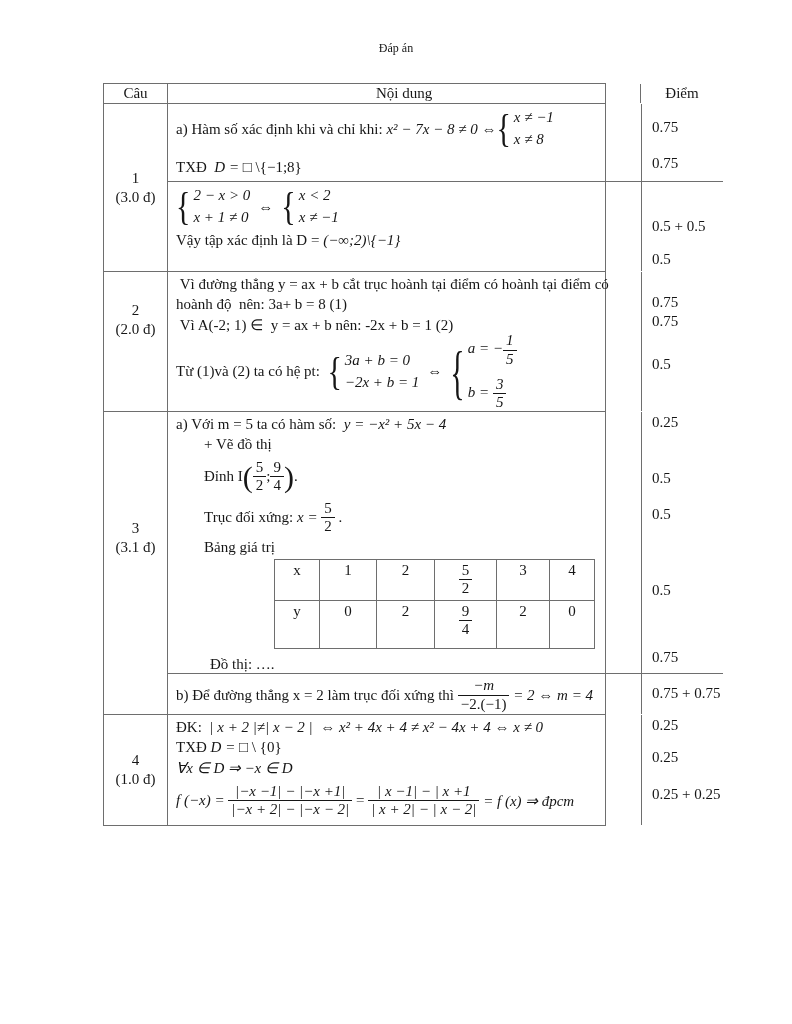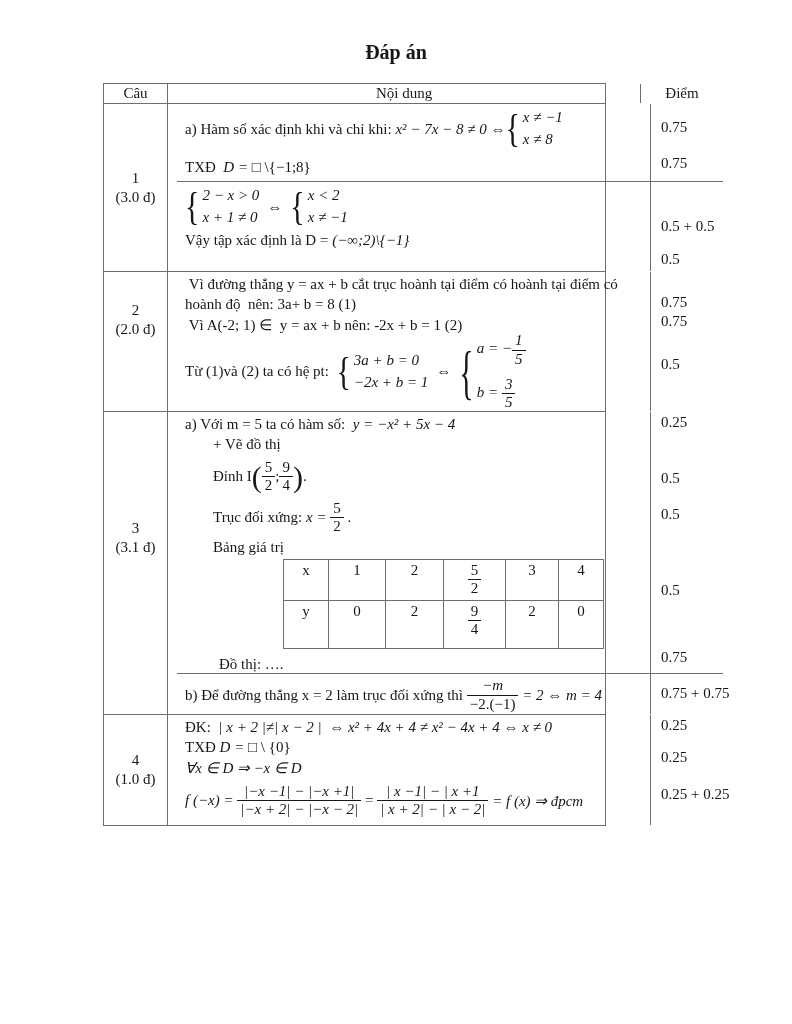--- a/index.html
+++ b/index.html
@@ -5,36 +5,36 @@
   :root { --bc: #6e6e6e; --ink: #161616; }
   * { box-sizing: border-box; margin: 0; padding: 0; }
   body { background: #fff; }
   .page {
     position: relative; width: 792px; height: 1024px; background: #ffffff;
     font-family: "Liberation Serif", serif; font-size: 15px; color: var(--ink);
     overflow: hidden;
   }
   .title {
     position: absolute; top: 41px; left: 0; width: 100%;
-    text-align: center; font-weight: bold; font-size: 20px;
+    text-align: center; font-weight: normal; font-size: 12px;
   }
   .qtable {
     position: absolute; left: 103px; top: 83px; width: 503px;
     border: 1px solid var(--bc);
   }
   .hdr-row { display: grid; grid-template-columns: 64px 473px 82px; height: 20px; border-bottom: 1px solid var(--bc); }
   .hdr { text-align: center; line-height: 19px; }
   .hdr.b-r { border-right: 1px solid var(--bc); }
   .q-row { display: grid; grid-template-columns: 64px 555px; border-bottom: 1px solid var(--bc); }
   .q-row:last-child { border-bottom: none; }
   .cau-cell {
     border-right: 1px solid var(--bc); display: flex; flex-direction: column;
     justify-content: center; align-items: center; text-align: center; line-height: 1.25;
   }
-  .q-body { display: flex; flex-direction: column; margin-left: 9px; }
+  .q-body { display: flex; flex-direction: column; }
   .sub-row { display: grid; grid-template-columns: 473px 82px; }
   .sub-row + .sub-row { border-top: 1px solid var(--bc); }
   .content-cell { padding: 2px 6px 0 8px; position: relative; overflow: hidden; }
   .points-cell { border-left: 1px solid var(--bc); position: relative; }
   .pt { position: absolute; left: 10px; white-space: nowrap; }
   .line { white-space: pre-wrap; line-height: 1.35; }
   .ind { padding-left: 28px; }
   .mathline { display: flex; align-items: center; white-space: pre; }
   .mathline > span { white-space: pre; }
   .m { font-style: italic; }

